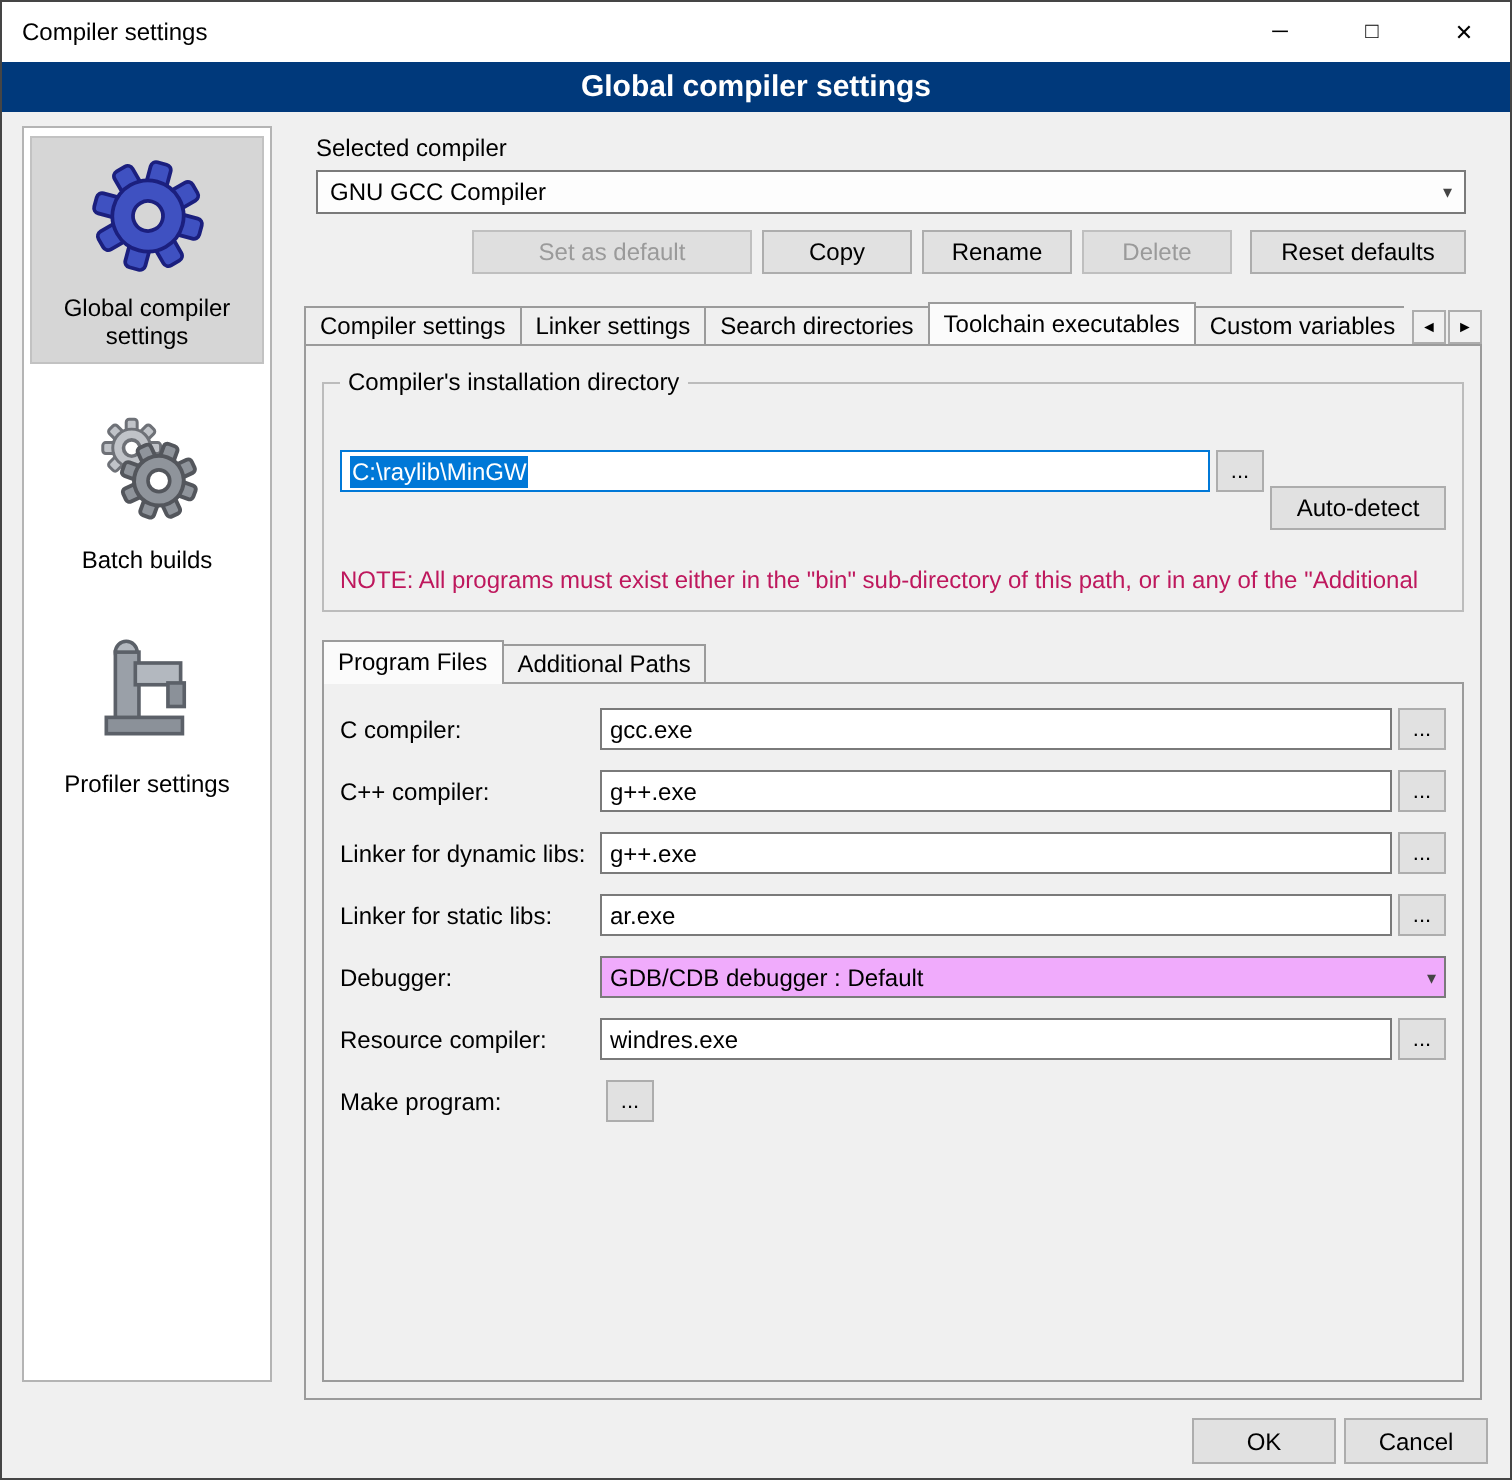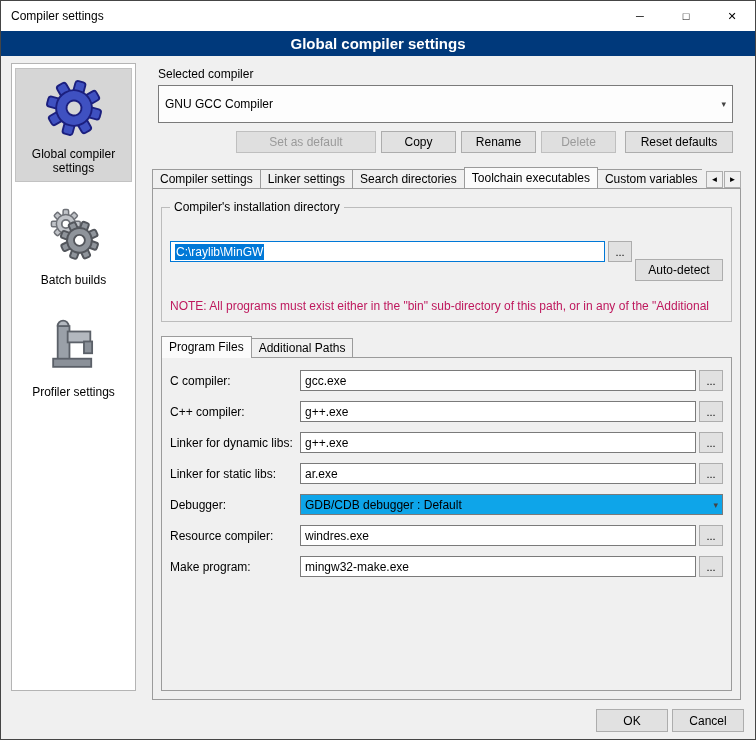--- a/index.html
+++ b/index.html
@@ -29,21 +29,21 @@
   .side-item { display:flex; flex-direction:column; align-items:center; text-align:center;
                padding:8px 2px 6px; border:1px solid transparent; }
   .side-item.selected { background:#d6d6d6; border:1px solid #c2c2c2; }
   .side-item .icon { width:62px; height:62px; margin-bottom:8px; display:flex;
                      align-items:center; justify-content:center; }
   .side-item .caption { font-size:12px; line-height:14px; }
 
   
   .main { flex:1; display:flex; flex-direction:column; min-width:0; }
   .sel-label { margin:4px 12px 4px; }
-  .combo { height:38px; border:1px solid #7a7a7a; background:#fdfdfd; display:flex;
+  .combo { height:22px; border:1px solid #7a7a7a; background:#fdfdfd; display:flex;
            align-items:center; padding:0 6px;gap:48px; }
   .combo .arrow-glyph { margin-left:auto; font-size:9px; color:#444; }
   .combo-row { margin:0 12px; }
 
   .btnrow { margin:8px 12px 0; display:flex; justify-content:flex-end; gap:5px; }
   .btn { height:22px; min-width:75px; padding:0 10px; background:#e1e1e1; border:1px solid #adadad;
          font-size:12px; font-family:"Liberation Sans",sans-serif; display:flex; align-items:center;
          justify-content:center; cursor:default; }
   .btn.wide { min-width:140px; }
   .btn.reset { min-width:108px; margin-left:4px; }
@@ -82,21 +82,21 @@
   .subtabbar { margin-top:14px; display:flex; align-items:flex-end; height:21px; position:relative;
                z-index:2; }
   .subpanel { flex:1; border:1px solid #9b9b9b; background:#f0f0f0; padding:12px 8px;
               display:flex; flex-direction:column; min-height:0; }
 
   
   .frow { display:flex; align-items:center; margin-bottom:10px; }
   .flabel { width:130px; flex:none; }
   .fval { overflow:hidden; white-space:nowrap; }
   .frow .dots { margin-left:3px; }
-  .combo-gray { background:#0ea5e9;gap:20px; }
+  .combo-gray { background:#f0abfc;gap:20px; }
 
   
   .footer { height:41px; flex:none; display:flex; justify-content:flex-end; align-items:flex-start;
             gap:4px; padding:9px 11px 0; }
   .footer .btn { width:72px; min-width:72px; height:23px; }
 </style>
 </head>
 <body>
 
 <div class="window">
@@ -270,23 +270,20 @@
           <div class="frow">
             <span class="flabel">Resource compiler:</span>
             <div class="field">
               <span class="fval">windres.exe</span>
             </div>
             <button class="dots">...</button>
           </div>
 
           <div class="frow">
             <span class="flabel">Make program:</span>
-            <div class="field">
-              <span class="fval">mingw32-make.exe</span>
-            </div>
             <button class="dots">...</button>
           </div>
 
         </div>
       </div>
     </div>
   </div>
 
   <div class="footer">
     <button class="btn">OK</button>

